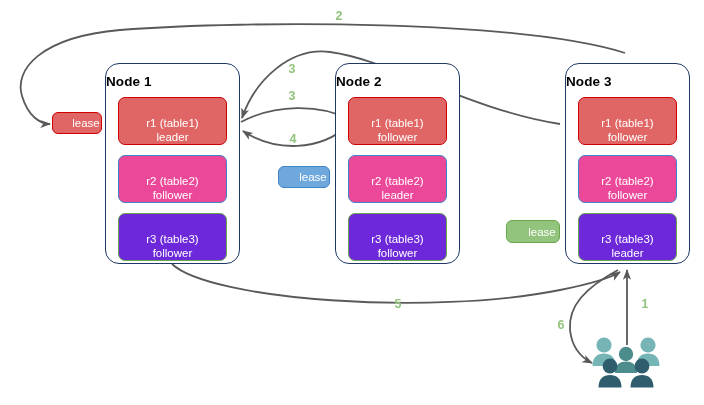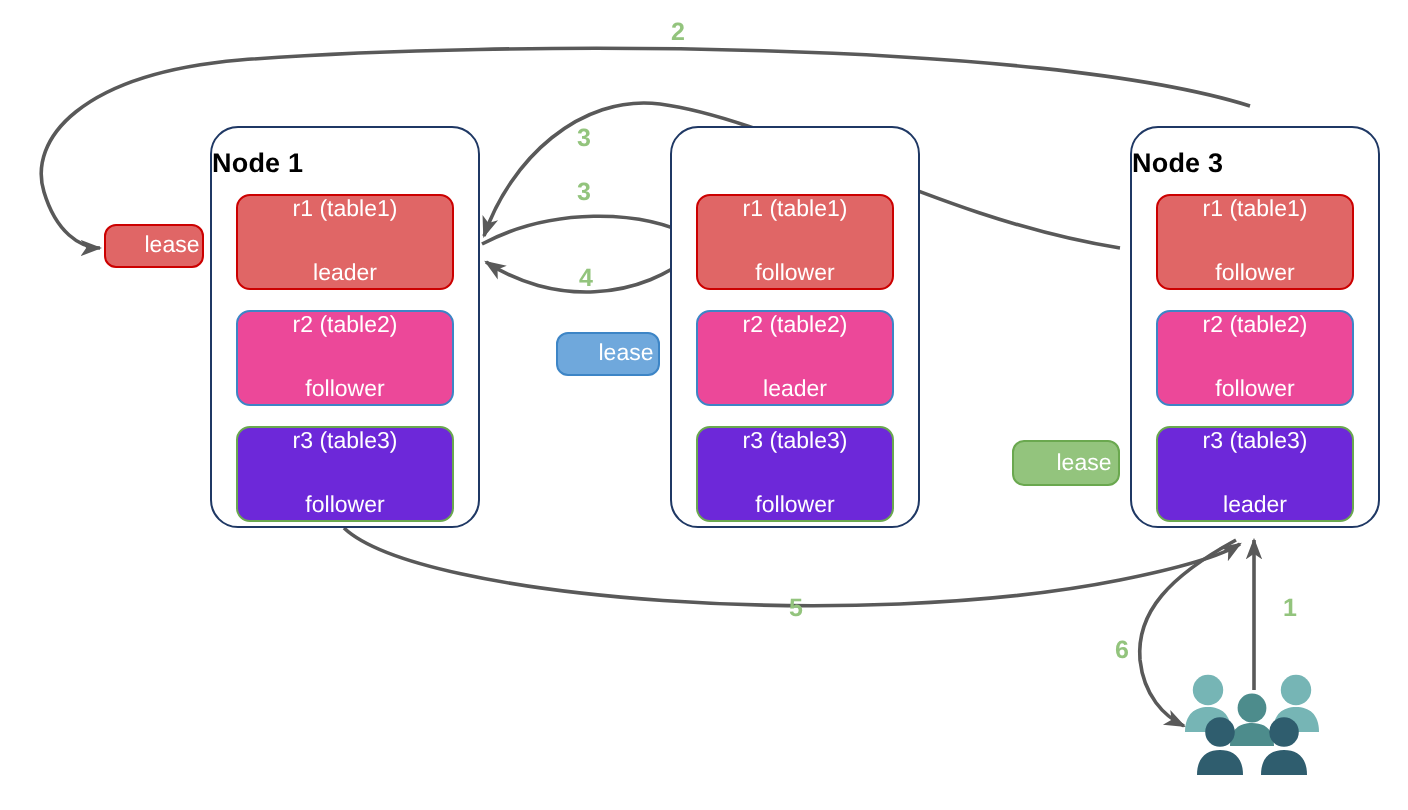--- a/index.html
+++ b/index.html
@@ -46,21 +46,21 @@
   .replica {
     position: absolute;
     left: 12px;
     right: 12px;
     height: 48px;
     border-radius: 7px;
     box-sizing: border-box;
     display: flex;
     flex-direction: column;
     align-items: center;
-    justify-content: space-between;
+    justify-content: flex-end;
     color: #ffffff;
     font-size: 11.5px;
     line-height: 14px;
     text-align: center;
   }
   .replica .l1, .replica .l2 { display: block; }
   .rep-red   { background: #e06666; border: 1.4px solid #cc0000; }
   .rep-blue  { background: #ec4899; border: 1.4px solid #3d85c6; }
   .rep-green { background: #6d28d9; border: 1.4px solid #6aa84f; }
   .lease {
@@ -130,20 +130,21 @@
       <span class="l1">r2 (table2)</span>
       <span class="l2">follower</span>
     </div>
     <div class="replica rep-green" style="top:149px;">
       <span class="l1">r3 (table3)</span>
       <span class="l2">follower</span>
     </div>
   </div>
 
   <div class="node-box" style="left:335px; top:63px; width:125px; height:201px;">
+    <div class="node-title">Node 2</div>
     <div class="replica rep-red" style="top:33px;">
       <span class="l1">r1 (table1)</span>
       <span class="l2">follower</span>
     </div>
     <div class="replica rep-blue" style="top:91px;">
       <span class="l1">r2 (table2)</span>
       <span class="l2">leader</span>
     </div>
     <div class="replica rep-green" style="top:149px;">
       <span class="l1">r3 (table3)</span>

